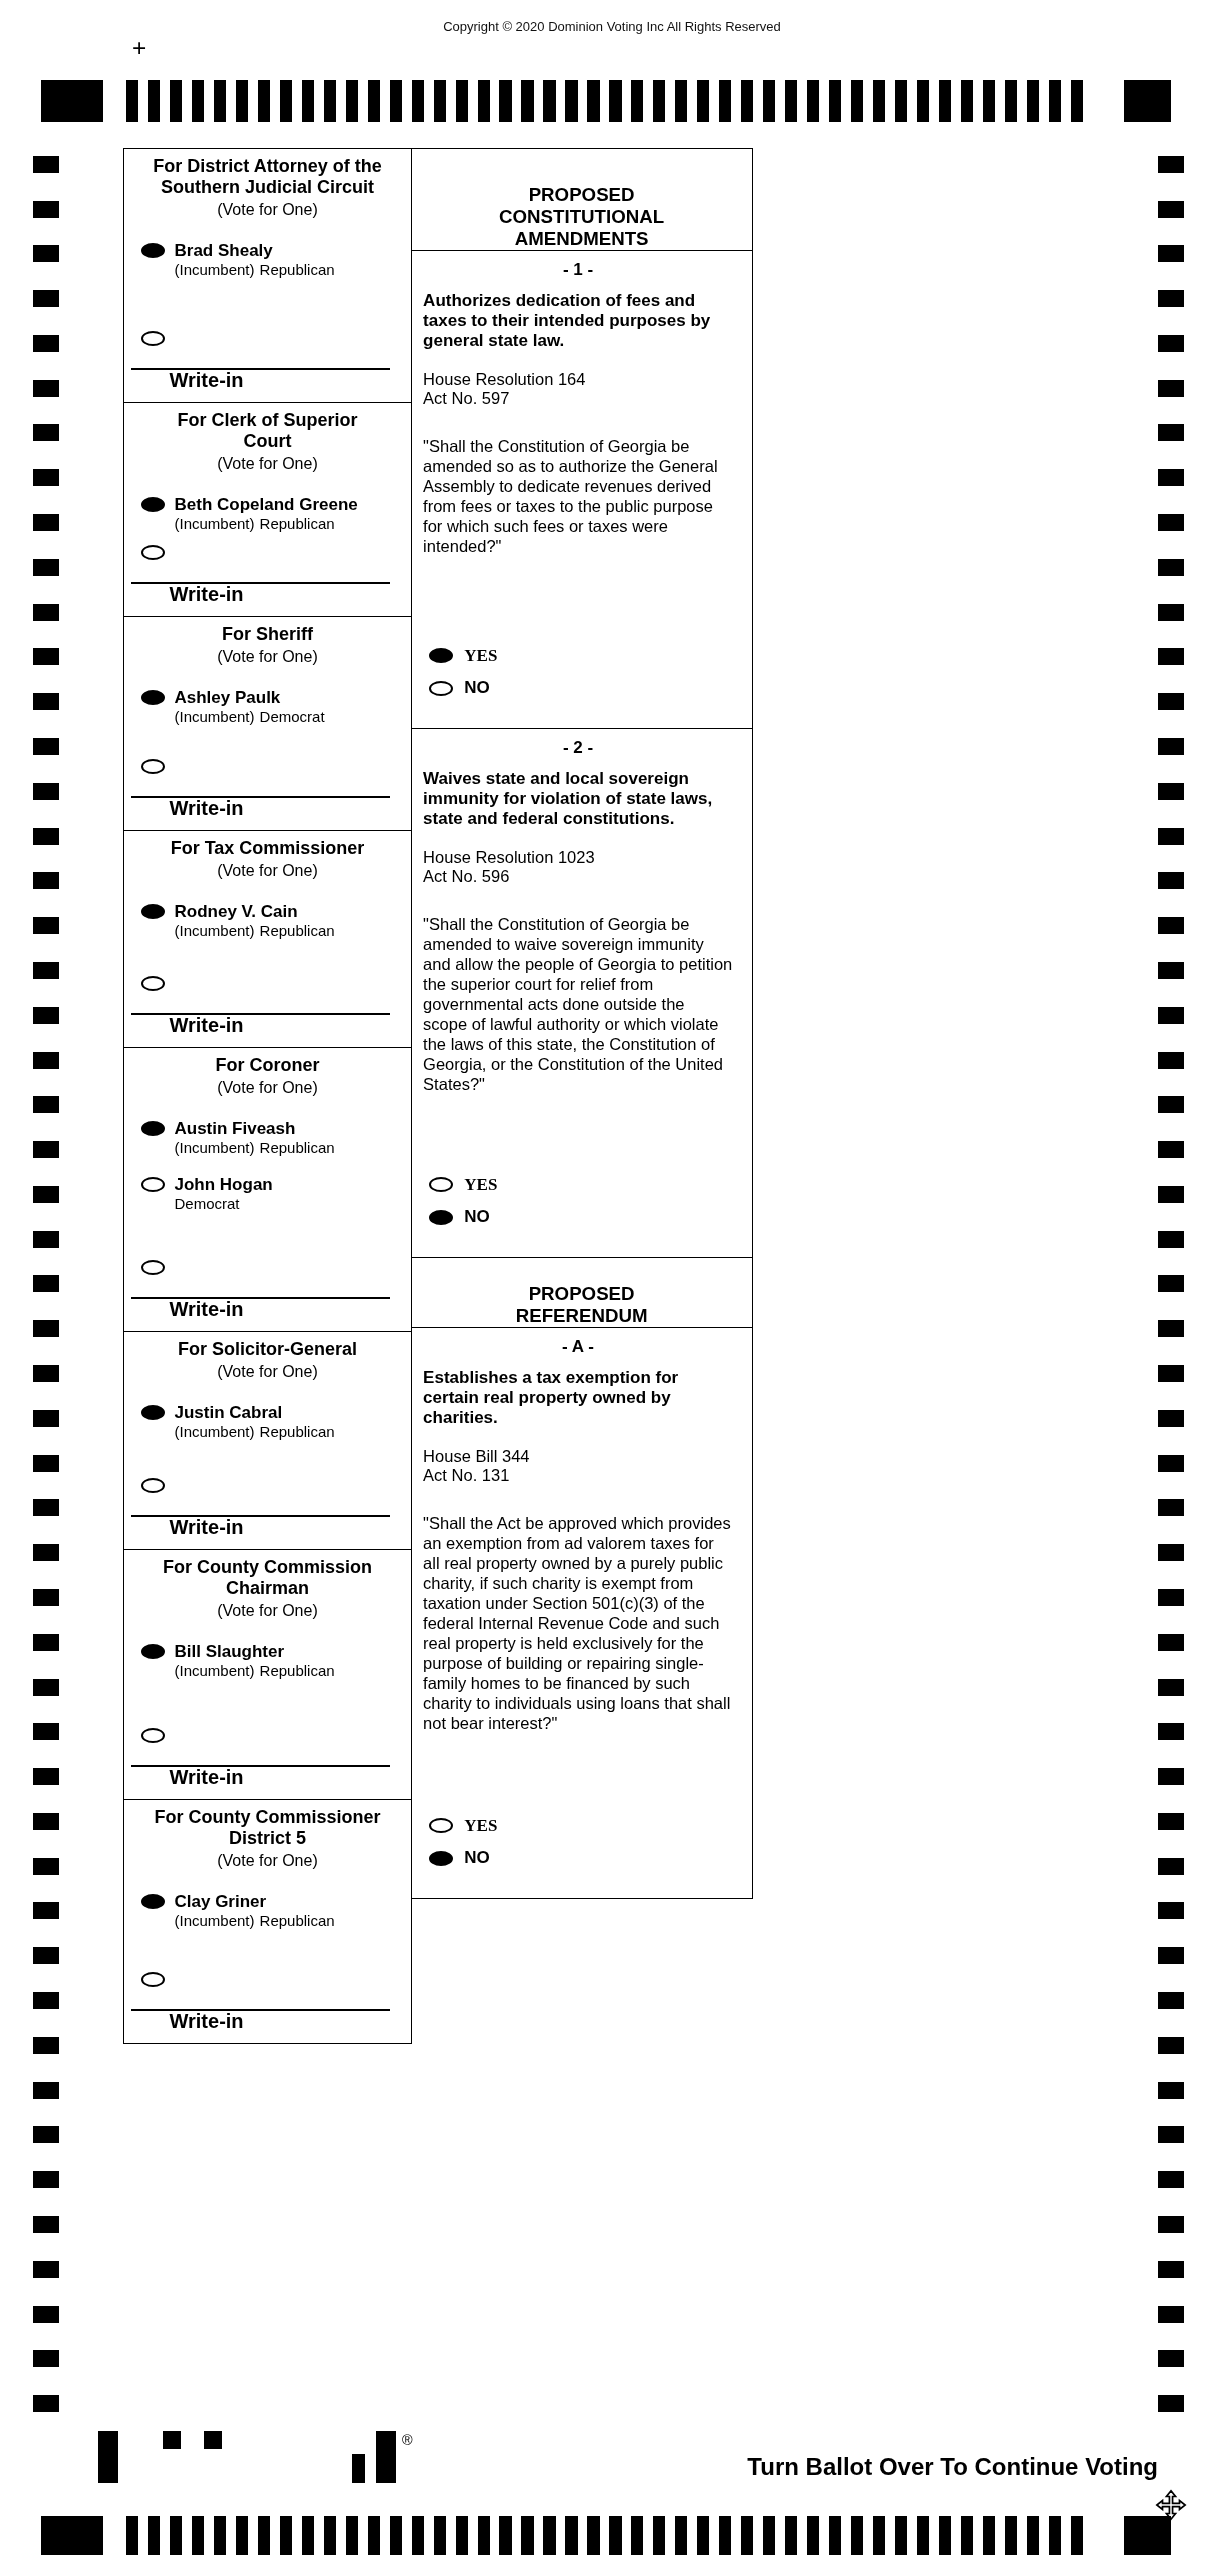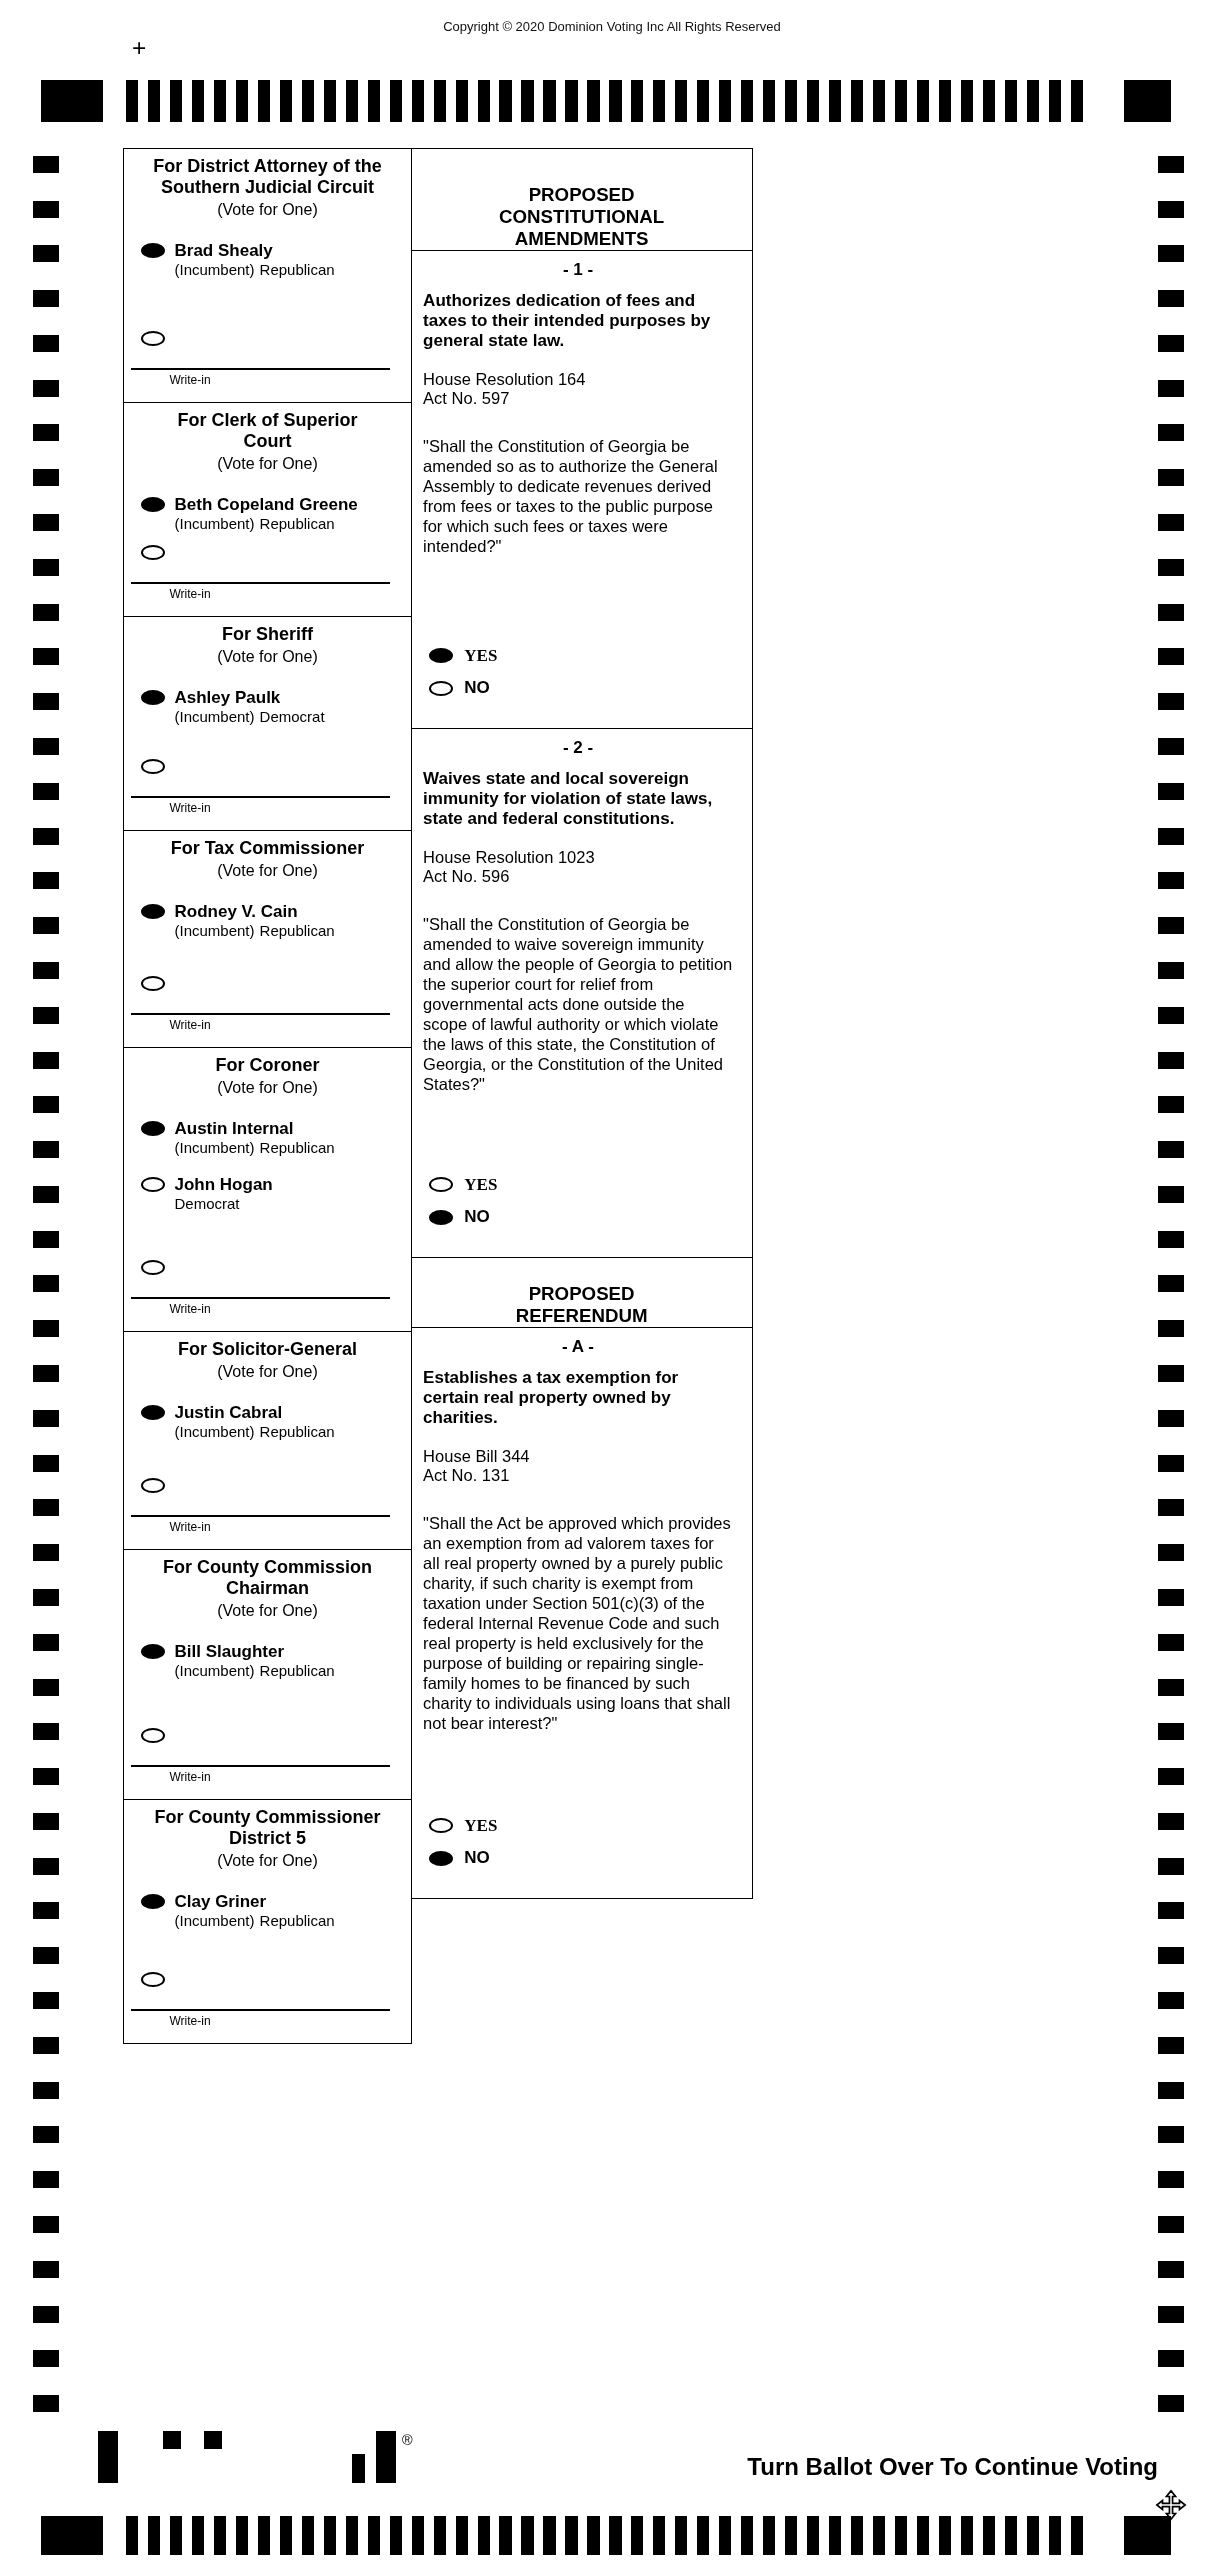--- a/index.html
+++ b/index.html
@@ -42,21 +42,21 @@
   .oval.filled { background: #000; }
   .cand .oval { margin-top: 2.2px; margin-right: 10px; }
   .cand-name { font-weight: bold; font-size: 17px; line-height: 19.4px; }
   .cand-party { font-size: 15px; line-height: 17px; margin-top: 0.7px; }
   .inc { font-weight: normal; margin-right: 5px; }
   .inc:empty { margin-right: 0; }
   .wgroup { margin-top: auto; padding-bottom: 11.5px; }
   .woval-row { padding-left: 16.5px; }
   .writein { margin: 19.4px 0 0 6.5px; width: 259px; }
   .wline { border-top: 2.2px solid #000; }
-  .wlabel { font-weight: normal; font-size: 12px; line-height: 21px; padding-left: 39px; }
+  .wlabel { font-weight: bold; font-size: 20px; line-height: 21px; padding-left: 39px; }
 
   
   .mhead { display: flex; align-items: flex-end; justify-content: center; text-align: center;
            border-bottom: 1.4px solid #000; }
   .mhead-text { font-weight: bold; font-size: 18.7px; line-height: 22px; max-width: 223px; }
   .measure { display: flex; flex-direction: column; border-bottom: 1.4px solid #000;
              padding: 8.6px 18.7px 30px 11.5px; }
   .measure:last-child { border-bottom: none; }
   .mnum { font-weight: bold; font-size: 17px; line-height: 20px; text-align: center; }
   .msummary { font-weight: bold; font-size: 17px; line-height: 20px; margin-top: 11.5px; }
@@ -363,21 +363,21 @@
             <div class="wlabel">Write-in</div>
           </div>
         </div>
       </div>
       <div class="race" style="min-height: 284px;">
         <div class="race-title">For Coroner</div>
         <div class="race-instr">(Vote for One)</div>
         <div class="cand">
           <span class="oval filled"></span>
           <span class="cand-text">
-            <div class="cand-name">Austin Internal</div>
+            <div class="cand-name">Austin Fiveash</div>
             <div class="cand-party"><span class="inc">(Incumbent)</span><span class="party">Republican</span></div>
           </span>
         </div>
         <div class="cand">
           <span class="oval"></span>
           <span class="cand-text">
             <div class="cand-name">John Hogan</div>
             <div class="cand-party"><span class="inc"></span><span class="party">Democrat</span></div>
           </span>
         </div>

